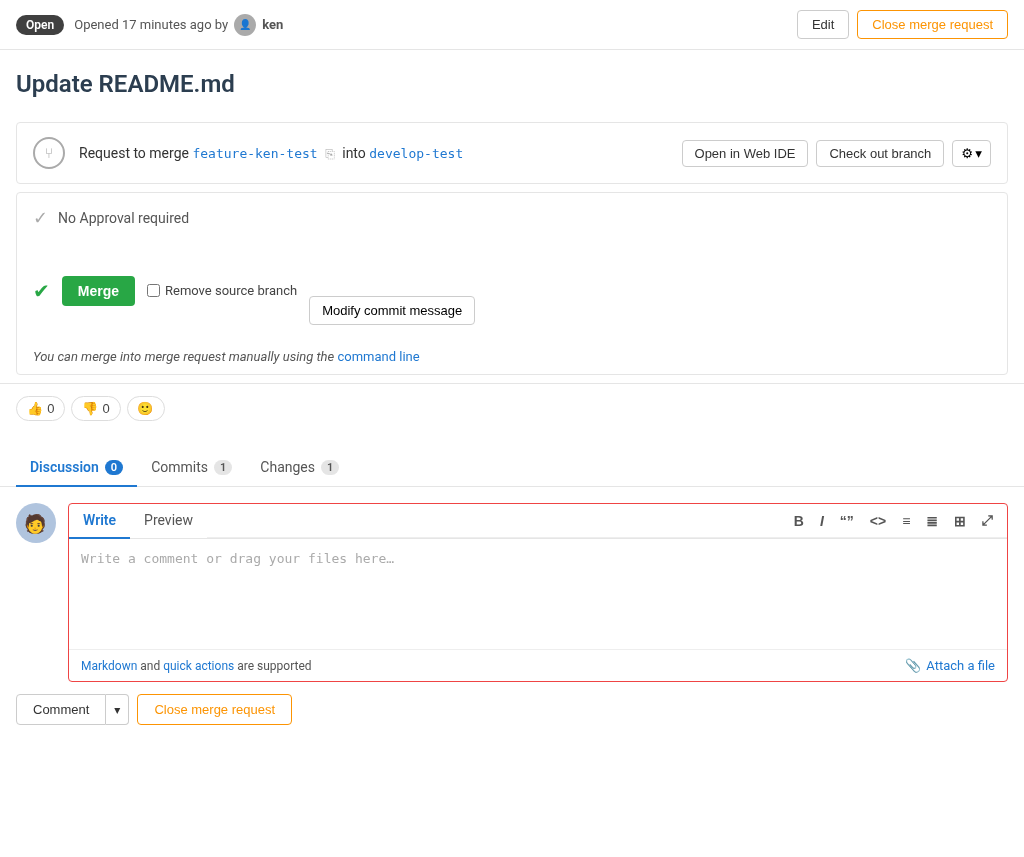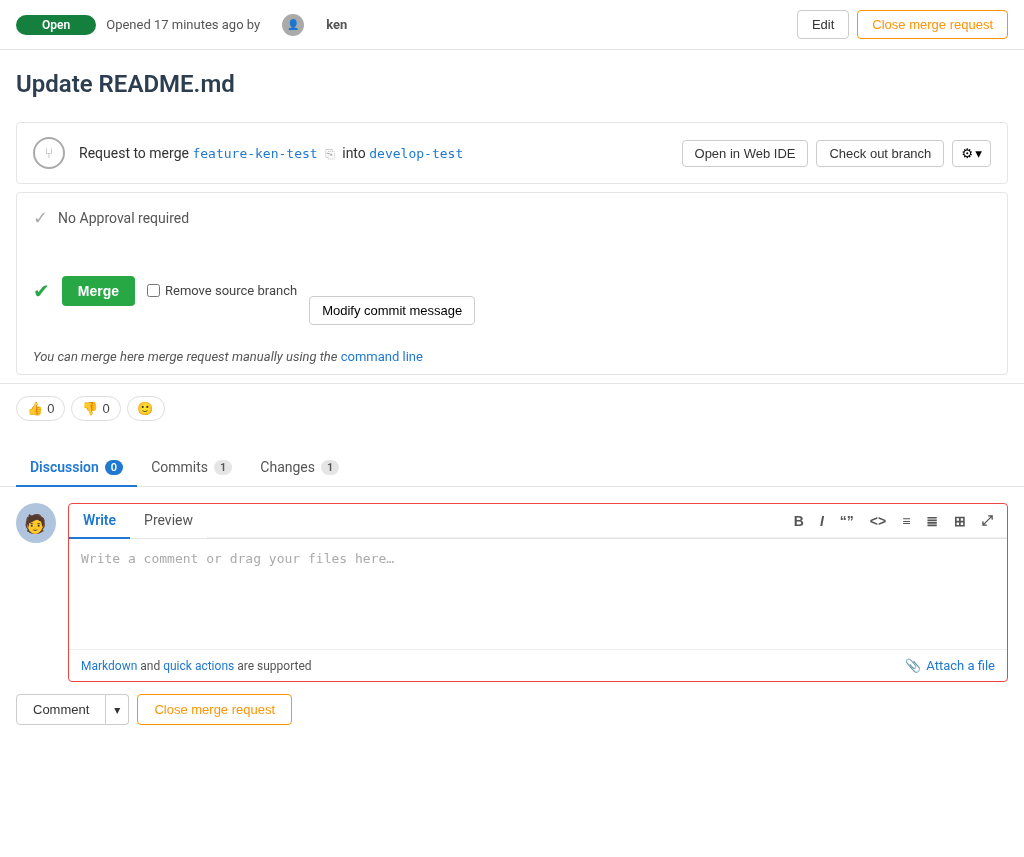--- a/index.html
+++ b/index.html
@@ -4,24 +4,24 @@
   <style>
     * { box-sizing: border-box; margin: 0; padding: 0; }
     body { font-family: -apple-system, BlinkMacSystemFont, 'Segoe UI', Roboto, sans-serif; font-size: 14px; color: #333; background: #fff; }
 
     .top-bar {
       display: flex; align-items: center; justify-content: space-between;
       padding: 10px 16px; border-bottom: 1px solid #e5e5e5;
     }
     .top-bar-left { display: flex; align-items: center; gap: 10px; }
     .badge-open {
-      background: #15803d; color: #fff; font-size: 12px; font-weight: 600;
-      padding: 3px 26px; border-radius: 12px;
-    }
-    .top-bar-meta { font-size: 13px; color: #555; display: flex; align-items: center; gap: 22px; }
+      background: #404040; color: #fff; font-size: 12px; font-weight: 600;
+      padding: 3px 10px; border-radius: 12px;
+    }
+    .top-bar-meta { font-size: 13px; color: #555; display: flex; align-items: center; gap: 6px; }
     .avatar-small {
       width: 22px; height: 22px; border-radius: 50%; background: #aaa;
       display: inline-flex; align-items: center; justify-content: center;
       font-size: 10px; color: #fff; overflow: hidden;
     }
     .top-bar-right { display: flex; gap: 8px; }
     .btn { padding: 6px 14px; border-radius: 4px; font-size: 13px; cursor: pointer; border: 1px solid #ccc; background: #fff; color: #333; }
     .btn-outline-orange { border-color: #fc9403; color: #fc9403; background: #fff; }
 
     .page-title { padding: 20px 16px 16px; font-size: 24px; font-weight: 600; color: #2c3e50; }
@@ -177,21 +177,21 @@
     <span class="check-circle-green">✔</span>
     <button class="btn-merge">Merge</button>
     <label class="checkbox-label">
       <input type="checkbox" style="">
       <span>Remove source branch</span>
     </label>
     <button class="btn-modify">Modify commit message</button>
   </div>
 
   <div class="commandline-row">
-    <span>You can merge here merge request manually using the</span>
+    <span>You can merge into merge request manually using the</span>
     <a class="commandline-link" href="#">command line</a>
   </div>
 </div>
 
 <div class="reactions-bar">
   <button class="reaction-btn">
     <span>👍</span>
     <span>0</span>
   </button>
   <button class="reaction-btn">

